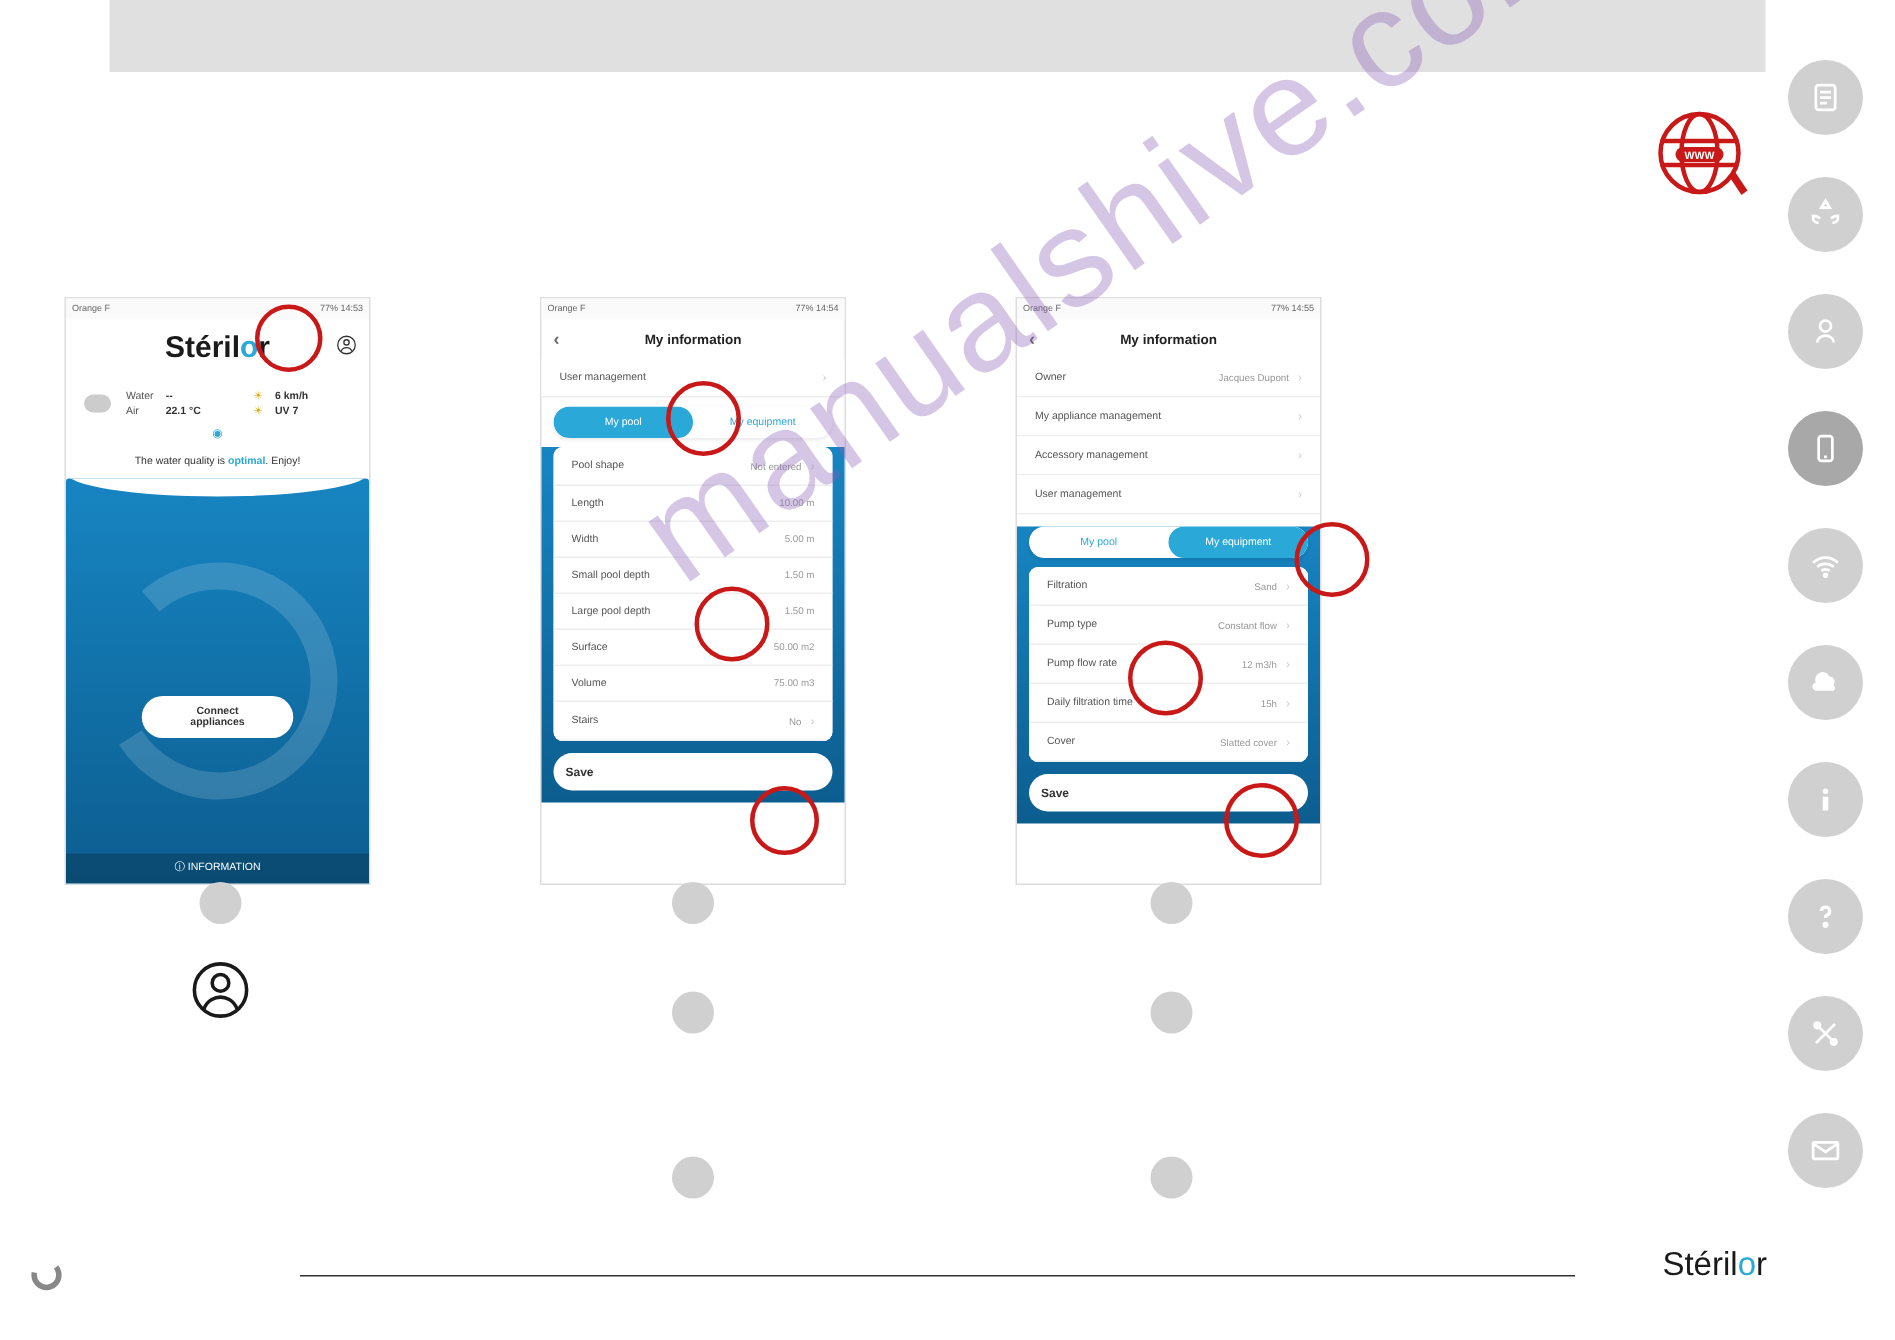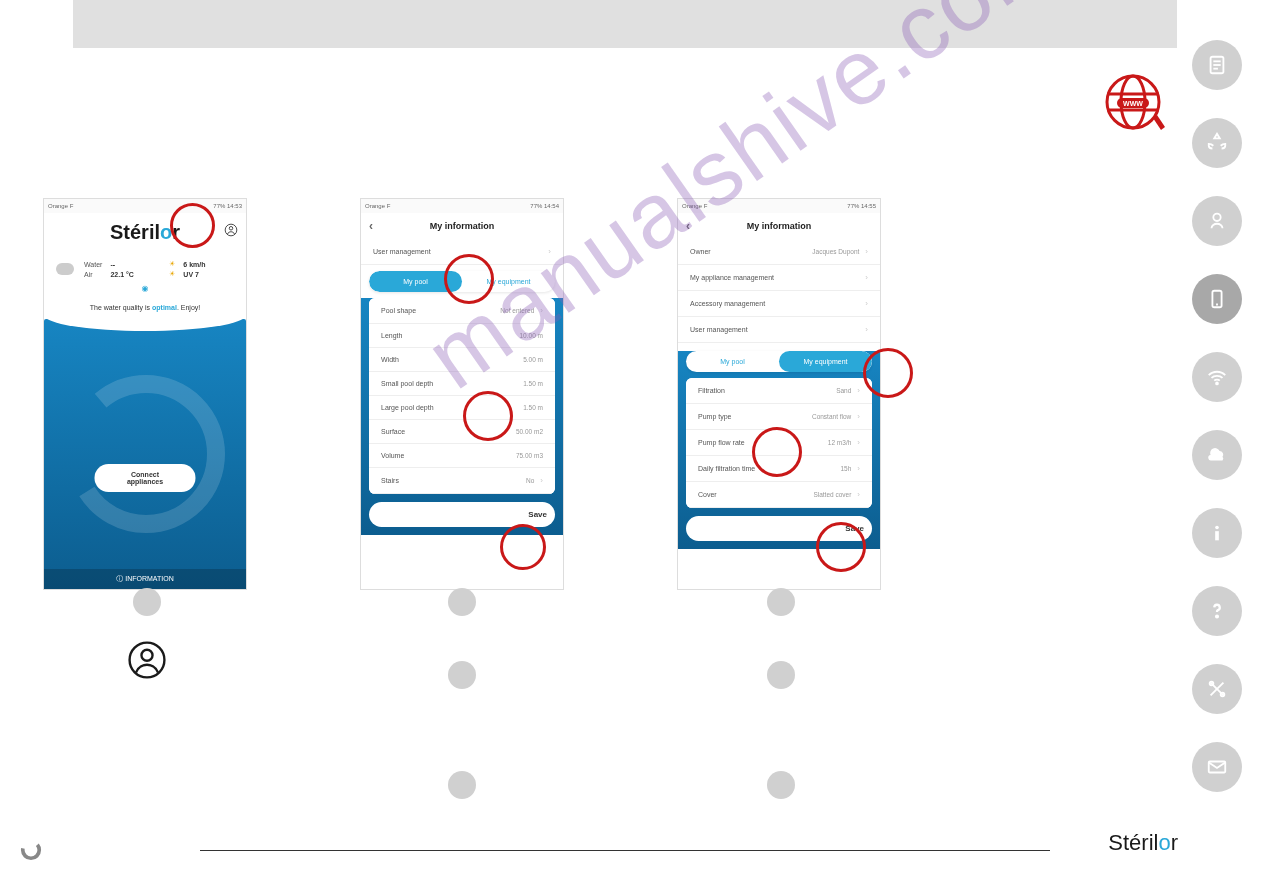--- a/index.html
+++ b/index.html
@@ -38,21 +38,21 @@
 .phone-header { display: flex; align-items: center; justify-content: center; padding: 8px 0; position: relative; font-size: 9px; font-weight: bold; color: #222; }
 .phone-back { position: absolute; left: 8px; font-size: 12px; color: #666; }
 .phone-list-item { display: flex; justify-content: space-between; align-items: center; padding: 8px 12px; font-size: 7px; color: #555; border-bottom: 1px solid #eee; background: #fff; }
 .phone-list-item .value { color: #999; font-size: 6.5px; }
 .phone-list-item .chevron { color: #ccc; margin-left: 6px; font-size: 8px; }
 .phone-tabs { display: flex; margin: 6px 8px; background: #fff; border-radius: 16px; overflow: hidden; box-shadow: 0 1px 3px rgba(0,0,0,0.1); }
 .phone-tab { flex: 1; padding: 7px 0; text-align: center; font-size: 7px; color: #2aa8d8; }
 .phone-tab.active { background: #2aa8d8; color: #fff; border-radius: 16px; }
 .phone-bg-water { background: linear-gradient(180deg, #1785c2 0%, #0c5d8f 100%); padding-bottom: 8px; }
 .phone-content { background: #fff; margin: 0 8px 8px 8px; border-radius: 6px; overflow: hidden; }
-.phone-save { background: #fff; margin: 6px 8px 0 8px; border-radius: 16px; padding: 8px; text-align: right; font-size: 8px; font-weight: bold; color: #333; }
+.phone-save { background: #fff; margin: 6px 8px 0 8px; border-radius: 16px; padding: 8px; text-align: left; font-size: 8px; font-weight: bold; color: #333; }
 
 
 .red-circle { position: absolute; border: 3px solid #c91818; border-radius: 50%; background: transparent; pointer-events: none; z-index: 50; }
 .gray-dot { position: absolute; width: 28px; height: 28px; border-radius: 50%; background: #d0d0d0; }
 
 .user-icon-large { position: absolute; left: 128px; top: 641px; width: 38px; height: 38px; }
 
 .footer { position: absolute; left: 200px; bottom: 42px; width: 850px; height: 1px; background: #333; }
 .footer-logo { position: absolute; right: 85px; bottom: 37px; font-size: 22px; font-weight: 500; color: #1a1a1a; }
 .footer-logo .o { color: #2aa8d8; }

